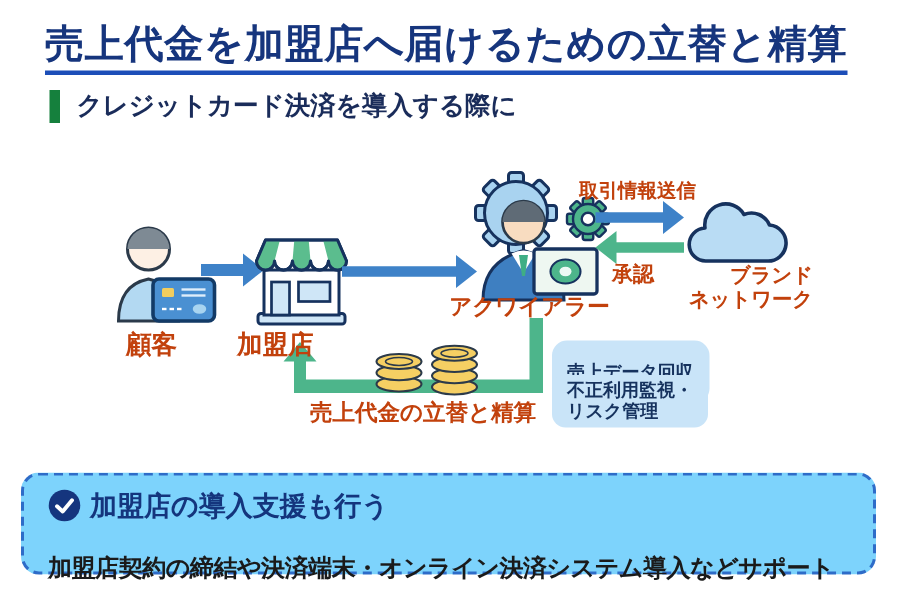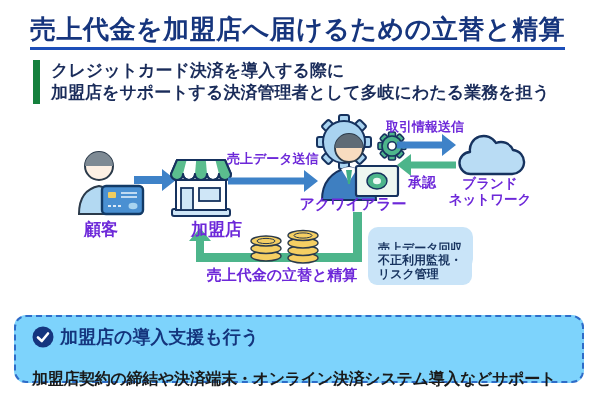--- a/index.html
+++ b/index.html
@@ -23,29 +23,29 @@
     position:absolute; left:33px; top:60px;
     border-left:7px solid #15803d; padding-left:11px;
     color:#1a2c5a; font-weight:bold; font-size:17px; line-height:22px;
     white-space:nowrap;
   }
 
   
   .diagram-svg { position:absolute; left:0; top:112px; }
 
   .dlabel {
-    position:absolute; font-weight:bold; color:#6d28d9; white-space:nowrap;
+    position:absolute; font-weight:bold; color:#c2410c; white-space:nowrap;
   }
   .lbl-sales-data   { left:227px; top:150px; font-size:13px; }
   .lbl-transaction  { left:386px; top:118px; font-size:13px; }
   .lbl-approval     { left:408px; top:174px; font-size:14px; }
   .lbl-customer     { left:73px;  top:218px; width:56px;  font-size:17px; text-align:center; }
-  .lbl-merchant     { left:158px; top:218px; width:84px;  font-size:17px; text-align:right; }
+  .lbl-merchant     { left:158px; top:218px; width:84px;  font-size:17px; text-align:left; }
   .lbl-acquirer     { left:298px; top:195px; width:110px; font-size:15px; text-align:center; }
-  .lbl-brand        { left:438px; top:176px; width:104px; font-size:13.5px; line-height:15.5px; text-align:center; }
+  .lbl-brand        { left:438px; top:176px; width:104px; font-size:13.5px; line-height:15.5px; text-align:right; }
   .lbl-settlement   { left:198px; top:266px; width:168px; font-size:15px; text-align:center; }
   .lbl-settle-note  { left:198px; top:284px; width:168px; font-size:12px; text-align:center; }
   .lbl-brand span, .lbl-settlement span { display:block; }
 
   .badge {
     position:absolute; background:#c9e4f8; color:#16325e;
     font-weight:bold; font-size:12px; line-height:14px;
     border-radius:10px; padding:14px 10px; white-space:nowrap;
   }
   .badge-collect { left:368px; top:227px; }
@@ -64,21 +64,20 @@
   .check-svg { flex:0 0 auto; display:block; }
 </style>
 </head>
 <body>
 
 <div class="page">
 
   <h1 class="title">売上代金を加盟店へ届けるための立替と精算</h1>
   <div class="subtitle">
     <div>クレジットカード決済を導入する際に</div>
-    <div>加盟店をサポートする決済管理者として多岐にわたる業務を担う</div>
   </div>
 
   <svg class="diagram-svg" width="600" height="200" viewBox="0 0 600 200">
 
     <g>
       <path d="M79,102 Q79,78 99,74 Q119,78 119,102 Z" fill="#b3d9f2" stroke="#2b3a4a" stroke-width="2"></path>
       <circle cx="99" cy="54" r="14" fill="#fdf0e4" stroke="#2b3a4a" stroke-width="2"></circle>
       <path d="M85,54 a14,14 0 0 1 28,0 z" fill="#7e8a94"></path>
     </g>
     <g>
@@ -156,21 +155,20 @@
       <ellipse cx="266" cy="129" rx="15" ry="5" fill="#f5cf63"></ellipse>
       <ellipse cx="266" cy="129" rx="9" ry="2.6" fill="none" stroke-width="1"></ellipse>
       <ellipse cx="303" cy="146" rx="15" ry="5" fill="#f5cf63"></ellipse>
       <ellipse cx="303" cy="138.5" rx="15" ry="5" fill="#f5cf63"></ellipse>
       <ellipse cx="303" cy="131" rx="15" ry="5" fill="#f5cf63"></ellipse>
       <ellipse cx="303" cy="123.5" rx="15" ry="5" fill="#f5cf63"></ellipse>
       <ellipse cx="303" cy="123.5" rx="9" ry="2.6" fill="none" stroke-width="1"></ellipse>
     </g>
   </svg>
 
-  <div class="dlabel lbl-sales-data">売上データ送信</div>
   <div class="dlabel lbl-transaction">取引情報送信</div>
   <div class="dlabel lbl-approval">承認</div>
   <div class="dlabel lbl-customer">顧客</div>
   <div class="dlabel lbl-merchant">加盟店</div>
   <div class="dlabel lbl-acquirer">アクワイアラー</div>
   <div class="dlabel lbl-brand">
     <span>ブランド</span>
     <span>ネットワーク</span>
   </div>
   <div class="dlabel lbl-settlement">売上代金の立替と精算</div>

